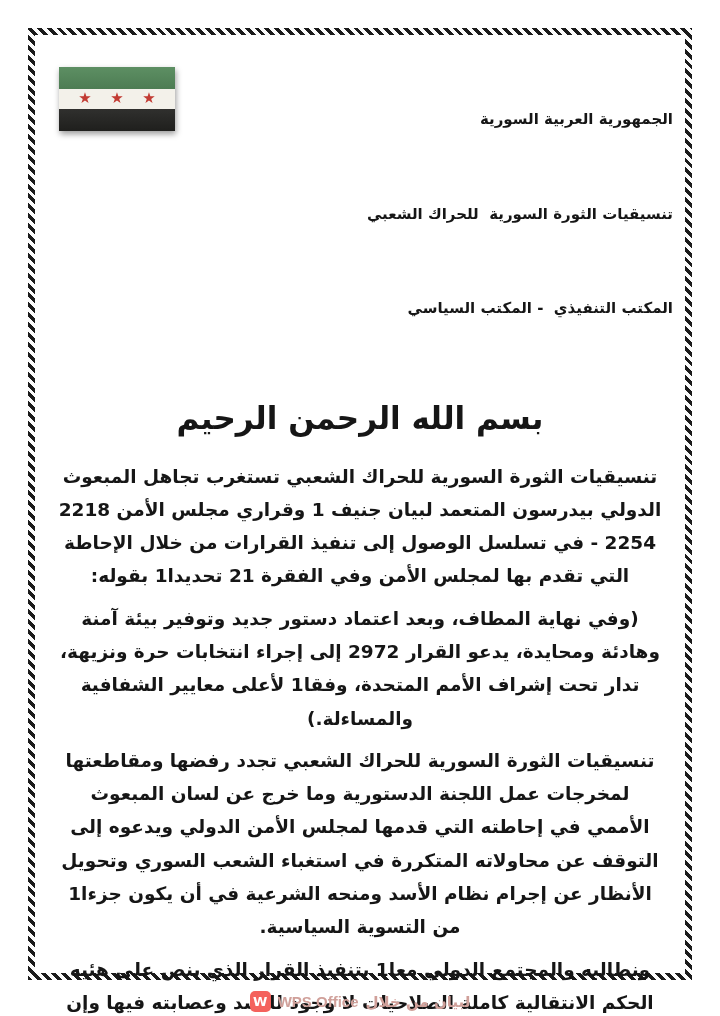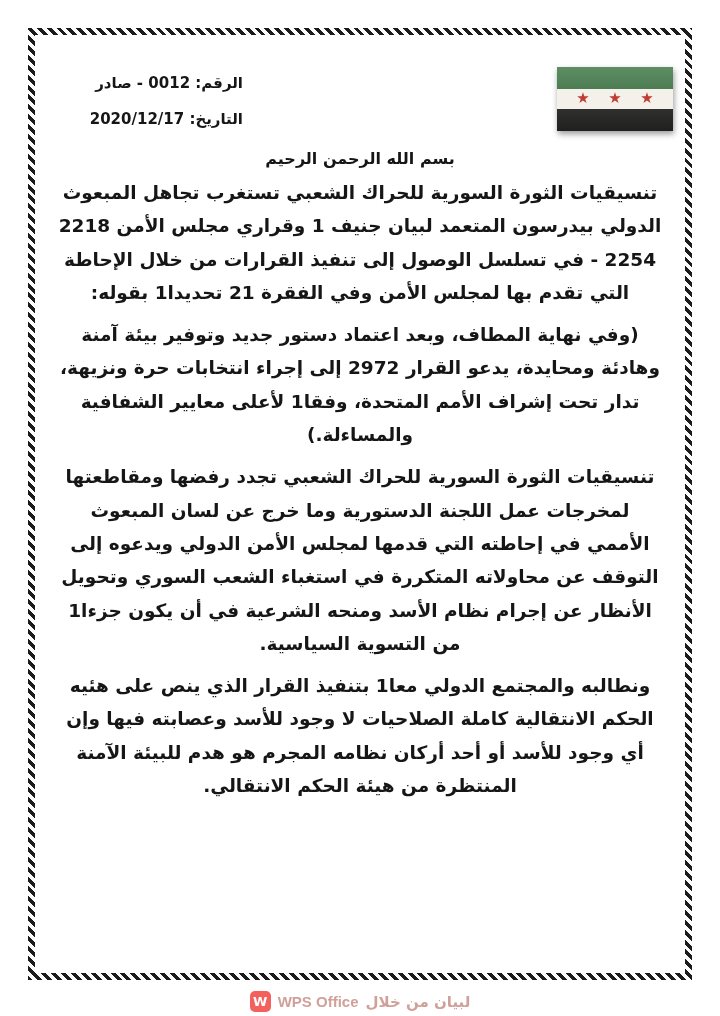--- a/index.html
+++ b/index.html
@@ -19,47 +19,48 @@
   .org{text-align:right;font-weight:bold;font-size:15px;line-height:2.1;white-space:pre;}
   .flag{width:116px;height:64px;margin-top:26px;box-shadow:1px 3px 6px rgba(0,0,0,.4);display:flex;flex-direction:column;}
   .flag .s1{height:34%;background:linear-gradient(180deg,#5d8f63,#4d7c53);}
   .flag .s2{height:32%;background:#f3f1ea;display:flex;align-items:center;justify-content:space-around;padding:0 10px;}
   .flag .s2 span{color:#c23b33;font-size:15px;line-height:1;}
   .flag .s3{height:34%;background:linear-gradient(180deg,#30302e,#1f1f1d);}
   .docinfo{text-align:right;font-weight:bold;font-size:15px;line-height:2.4;margin-top:24px;width:178px;padding-left:6px;}
 
   
   .doc-body{direction:rtl;text-align:center;font-weight:bold;padding:0 22px;}
-  .basmala{font-size:16px;margin:12px 0 8px;}
+  .basmala{font-size:31px;margin:12px 0 24px;}
   .doc-body p{font-size:18.5px;line-height:1.8;margin:0 0 9px;}
 
   
   .wps{position:absolute;left:0;right:0;bottom:4px;display:flex;direction:rtl;justify-content:center;align-items:center;gap:7px;font-size:15px;color:#d0a09a;font-weight:bold;}
   .wps-logo{width:21px;height:21px;border-radius:5px;background:#f4615c;color:#ffffff;font-size:13px;font-weight:bold;display:flex;align-items:center;justify-content:center;}
   .wps .lat{font-family:"Liberation Sans", sans-serif;}
 </style>
 </head>
 <body>
 
 <div class="frame">
   <div class="inner">
 
     <div class="header">
+      <div class="org">
+        <div>الجمهورية العربية السورية</div>
+        <div>تنسيقيات الثورة السورية  للحراك الشعبي</div>
+        <div>المكتب التنفيذي  - المكتب السياسي</div>
+      </div>
       <div class="flag">
         <div class="s1"></div>
         <div class="s2">
           <span>★</span>
           <span>★</span>
           <span>★</span>
         </div>
         <div class="s3"></div>
-      </div>
-      <div class="docinfo">
-        <div>الرقم: 0012 - صادر</div>
-        <div>التاريخ:  2020/12/17</div>
       </div>
     </div>
 
     <div class="doc-body">
       <div class="basmala">بسم الله الرحمن الرحيم</div>
       <p>تنسيقيات الثورة السورية للحراك الشعبي تستغرب تجاهل المبعوث الدولي بيدرسون المتعمد لبيان جنيف 1 وقراري مجلس الأمن ⁦2218 - 2254⁩ في تسلسل الوصول إلى تنفيذ القرارات من خلال الإحاطة التي تقدم بها لمجلس الأمن وفي الفقرة 21 تحديدا1 بقوله:</p>
       <p>(وفي نهاية المطاف، وبعد اعتماد دستور جديد وتوفير بيئة آمنة وهادئة ومحايدة، يدعو القرار 2972 إلى إجراء انتخابات حرة ونزيهة، تدار تحت إشراف الأمم المتحدة، وفقا1 لأعلى معايير الشفافية والمساءلة.)</p>
       <p>تنسيقيات الثورة السورية للحراك الشعبي تجدد رفضها ومقاطعتها لمخرجات عمل اللجنة الدستورية وما خرج عن لسان المبعوث الأممي في إحاطته التي قدمها لمجلس الأمن الدولي ويدعوه إلى التوقف عن محاولاته المتكررة في استغباء الشعب السوري وتحويل الأنظار عن إجرام نظام الأسد ومنحه الشرعية في أن يكون جزءا1 من التسوية السياسية.</p>
       <p>ونطالبه والمجتمع الدولي معا1 بتنفيذ القرار الذي ينص على هئيه الحكم الانتقالية كاملة الصلاحيات لا وجود للأسد وعصابته فيها وإن أي وجود للأسد أو أحد أركان نظامه المجرم هو هدم للبيئة الآمنة المنتظرة من هيئة الحكم الانتقالي.</p>
     </div>

